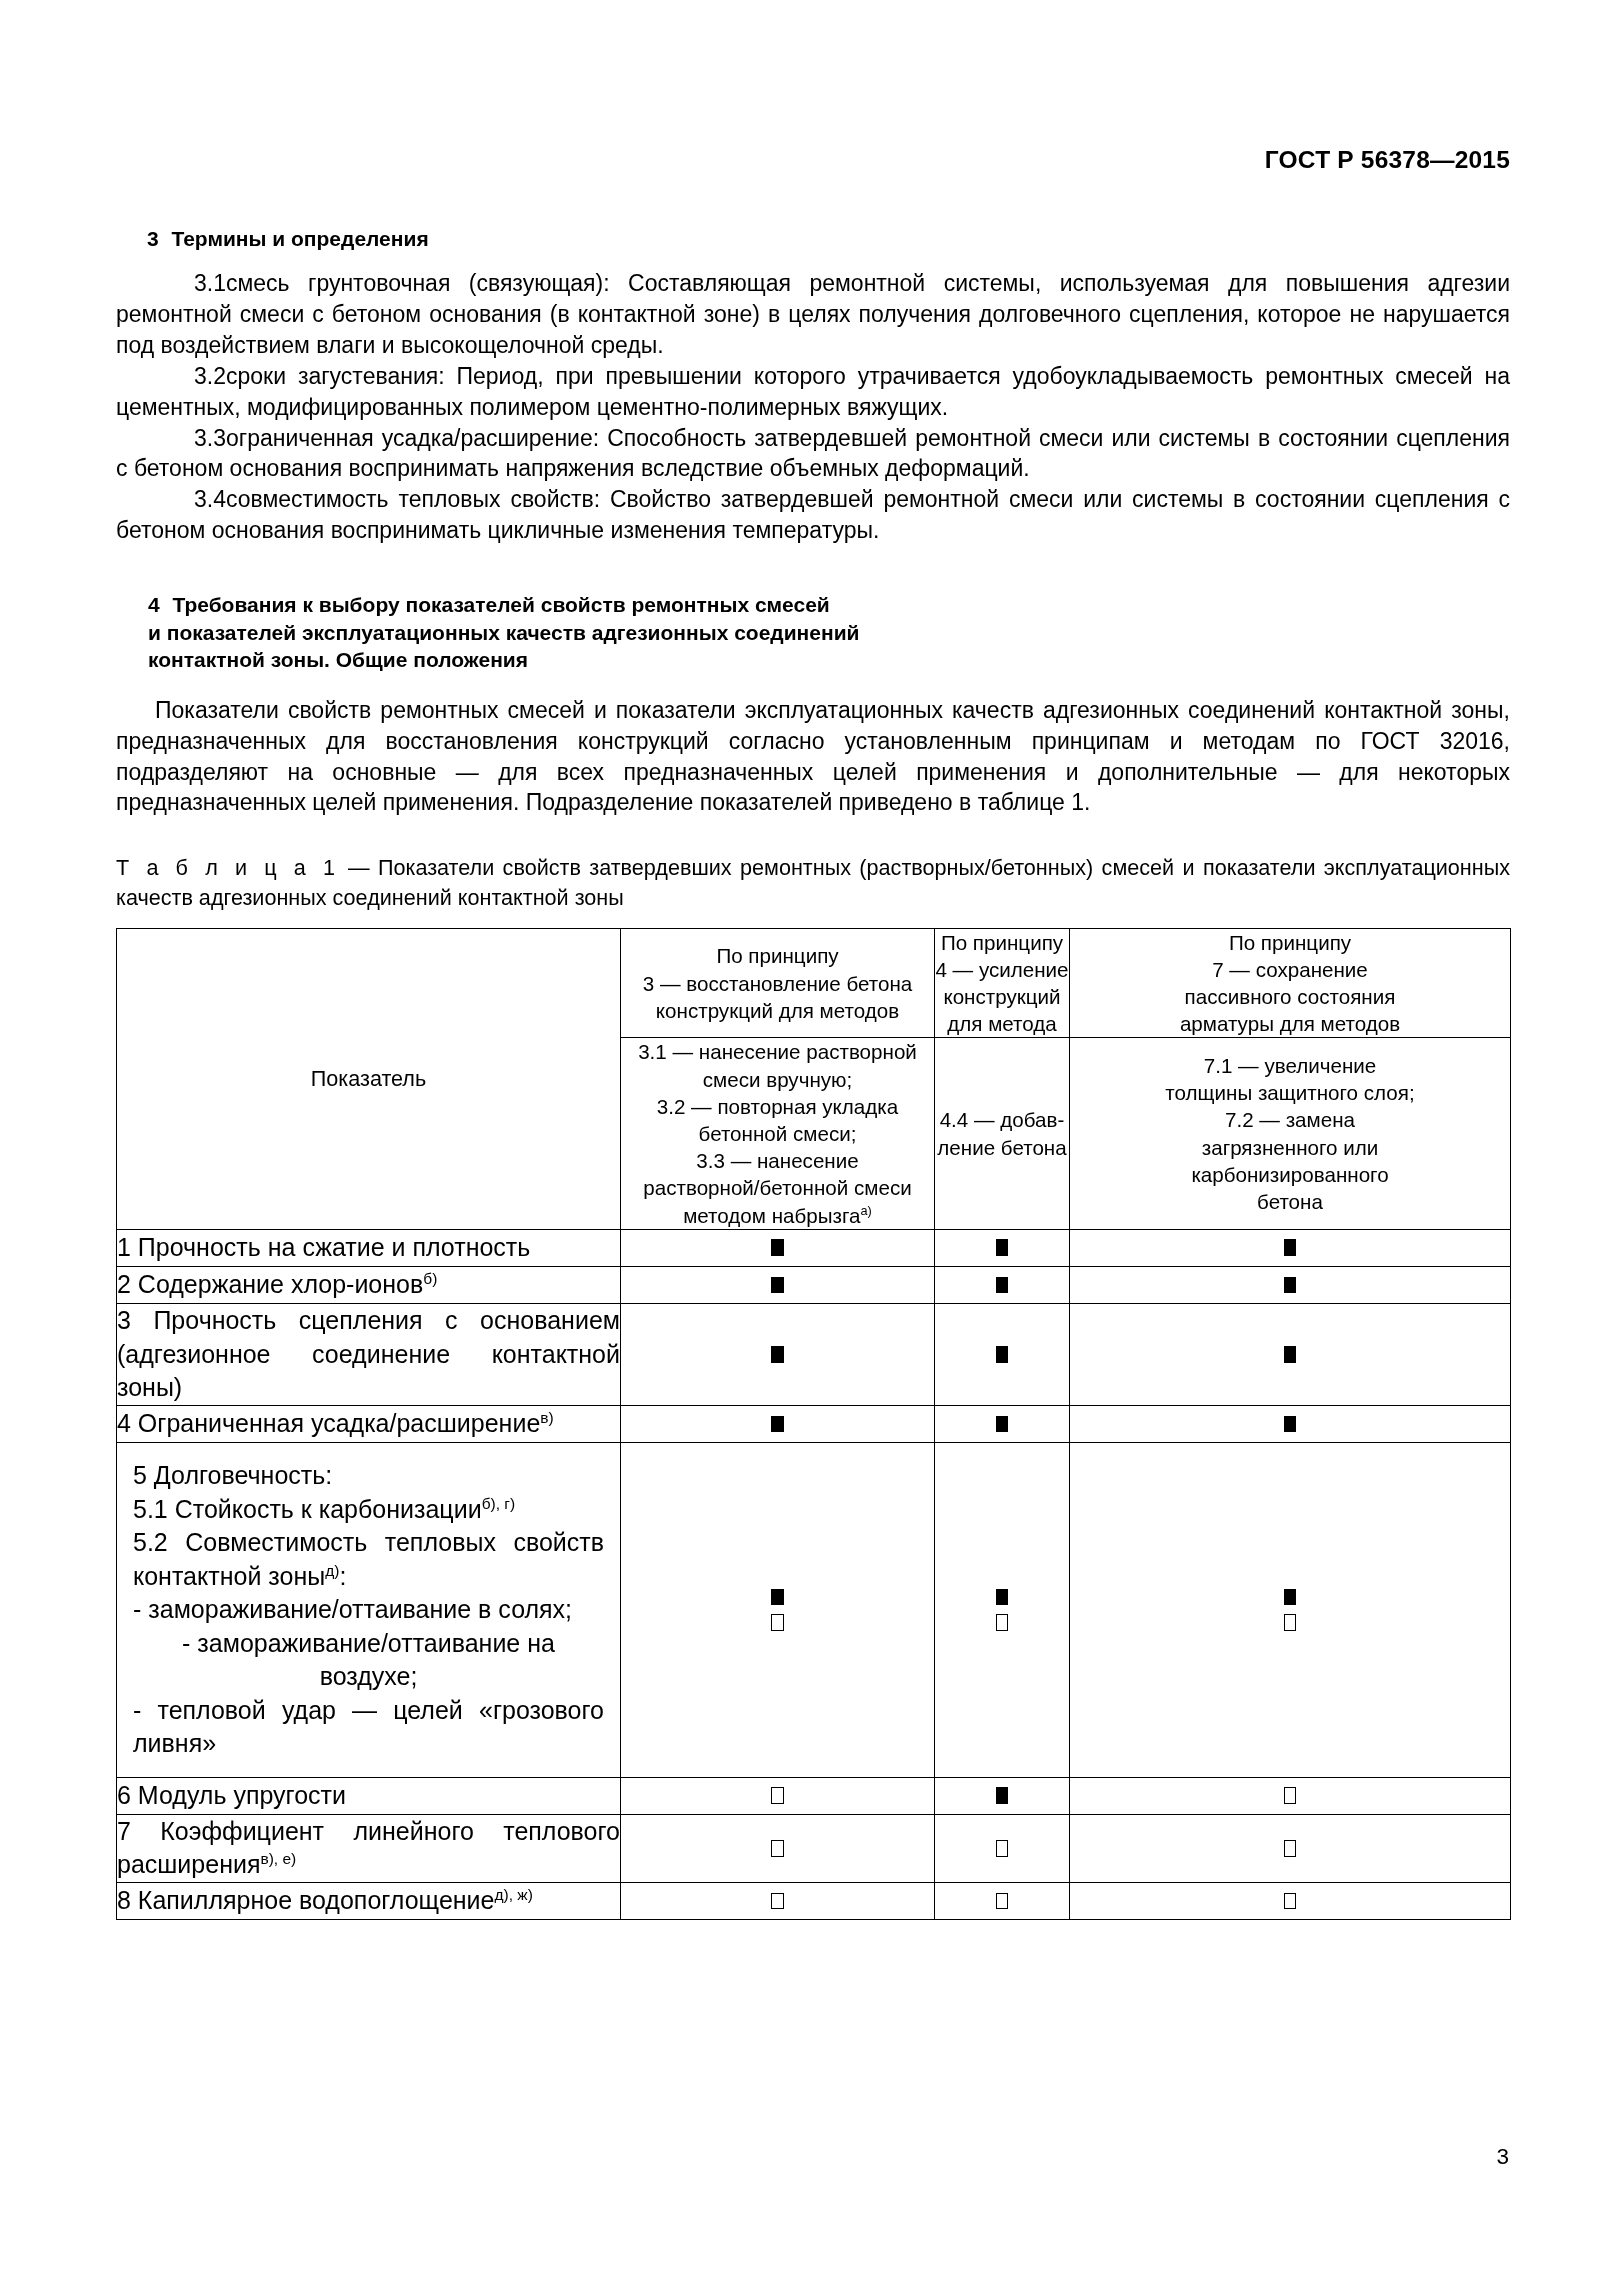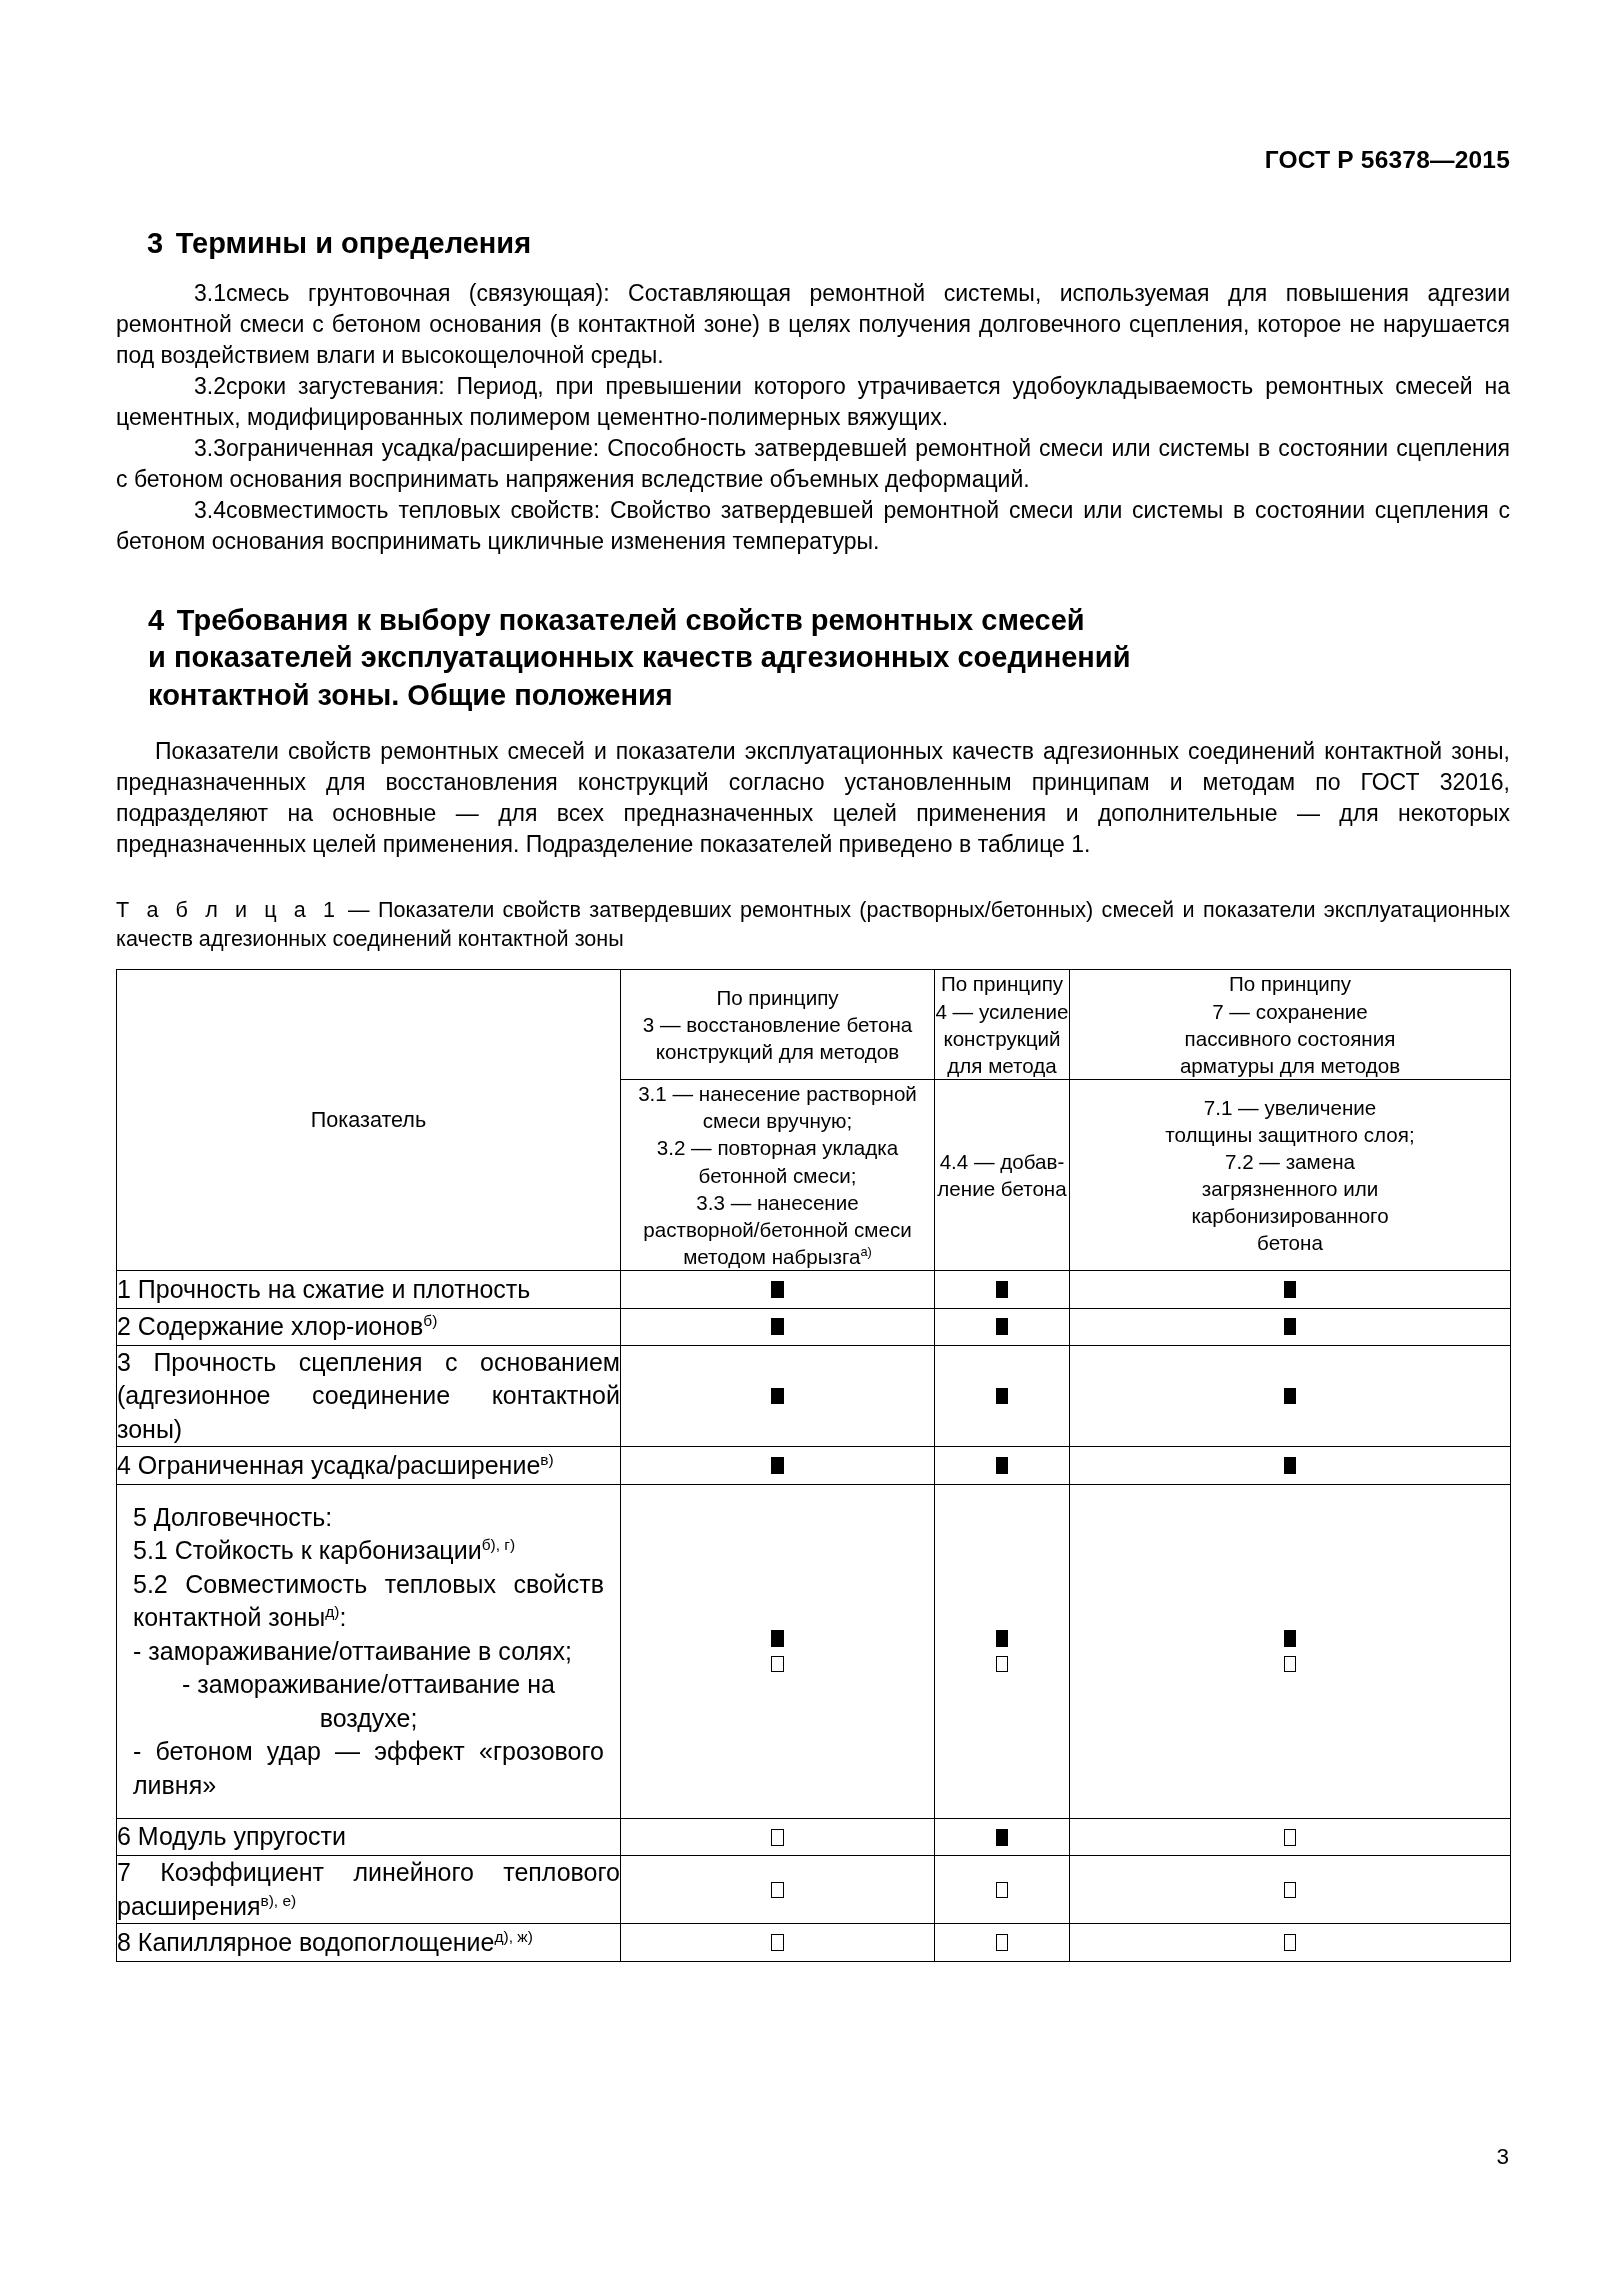--- a/index.html
+++ b/index.html
@@ -33,21 +33,21 @@
     text-align: right;
     font-size: 24.5px;
     font-weight: bold;
     letter-spacing: 0.2px;
     margin: 0 0 51px 0;
     line-height: 1.1;
   }
 
   
   h2.section-heading {
-    font-size: 29px;
+    font-size: 21px;
     font-weight: bold;
     margin: 0 0 15.7px 0;
     padding-left: 31px;
     line-height: 1.3;
   }
   h2.section-heading.big {
     margin: 45px 0 21.6px 0;
     padding-left: 32px;
   }
   h2.section-heading .hline { display: block; }
@@ -308,21 +308,21 @@
         </tr>
 
         <tr>
           <td class="cell-label">
             <div class="dash-list">
               <div style="text-align:left">5  Долговечность:</div>
               <div style="text-align:left"><span>5.1  Стойкость к карбонизации</span><sup>б), г)</sup></div>
               <div><span>5.2  Совместимость  тепловых  свойств контактной зоны</span><sup>д)</sup><span>:</span></div>
               <div style="text-align:left">- замораживание/оттаивание в солях;</div>
               <div style="text-align:center">- замораживание/оттаивание на воздухе;</div>
-              <div>- бетоном удар — эффект «грозового ливня»</div>
+              <div>- тепловой удар — целей «грозового ливня»</div>
             </div>
           </td>
           <td class="cell-mark">
             <span class="mark filled"></span>
             <span class="mark empty"></span>
           </td>
           <td class="cell-mark">
             <span class="mark filled"></span>
             <span class="mark empty"></span>
           </td>

